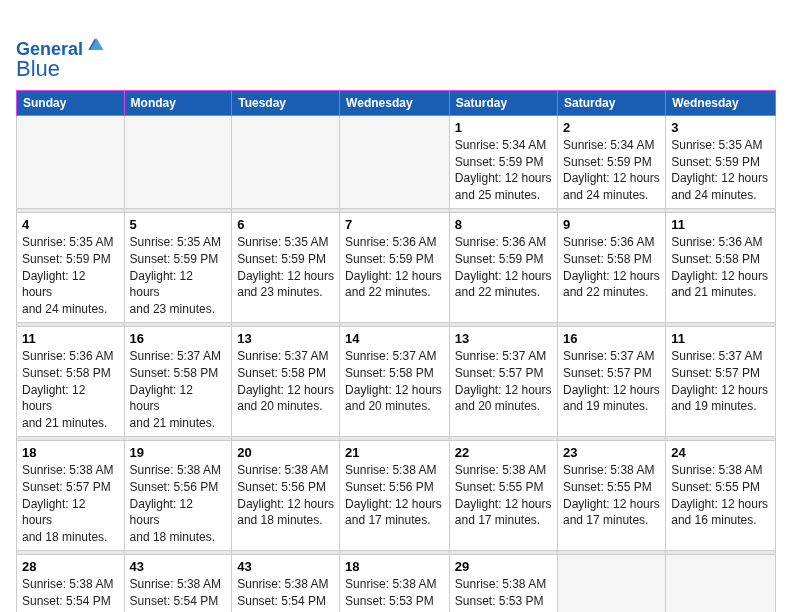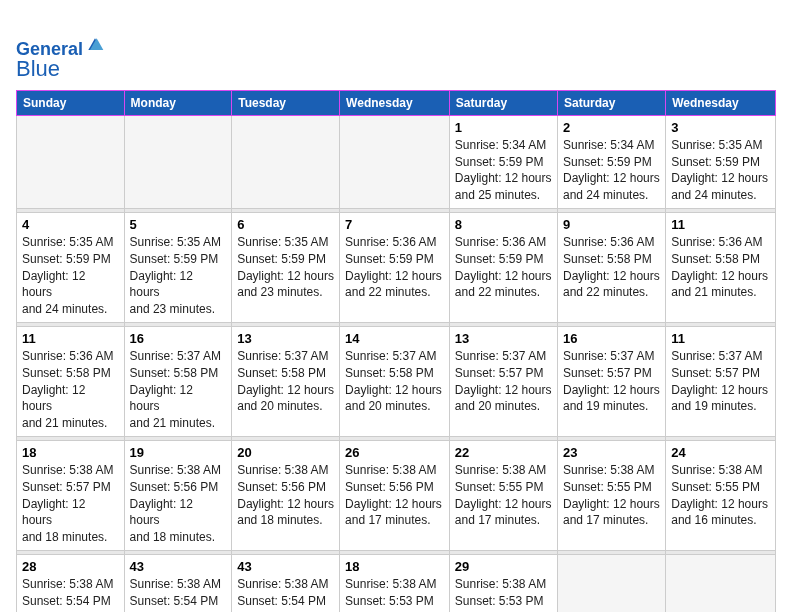--- a/index.html
+++ b/index.html
@@ -232,21 +232,21 @@
         </td>
         <td>
           <span class="day-num">19</span>
           <div class="day-info">Sunrise: 5:38 AM<br>Sunset: 5:56 PM<br>Daylight: 12 hours<br>and 18 minutes.</div>
         </td>
         <td>
           <span class="day-num">20</span>
           <div class="day-info">Sunrise: 5:38 AM<br>Sunset: 5:56 PM<br>Daylight: 12 hours<br>and 18 minutes.</div>
         </td>
         <td>
-          <span class="day-num">26</span>
+          <span class="day-num">21</span>
           <div class="day-info">Sunrise: 5:38 AM<br>Sunset: 5:56 PM<br>Daylight: 12 hours<br>and 17 minutes.</div>
         </td>
         <td>
           <span class="day-num">22</span>
           <div class="day-info">Sunrise: 5:38 AM<br>Sunset: 5:55 PM<br>Daylight: 12 hours<br>and 17 minutes.</div>
         </td>
         <td>
           <span class="day-num">23</span>
           <div class="day-info">Sunrise: 5:38 AM<br>Sunset: 5:55 PM<br>Daylight: 12 hours<br>and 17 minutes.</div>
         </td>

